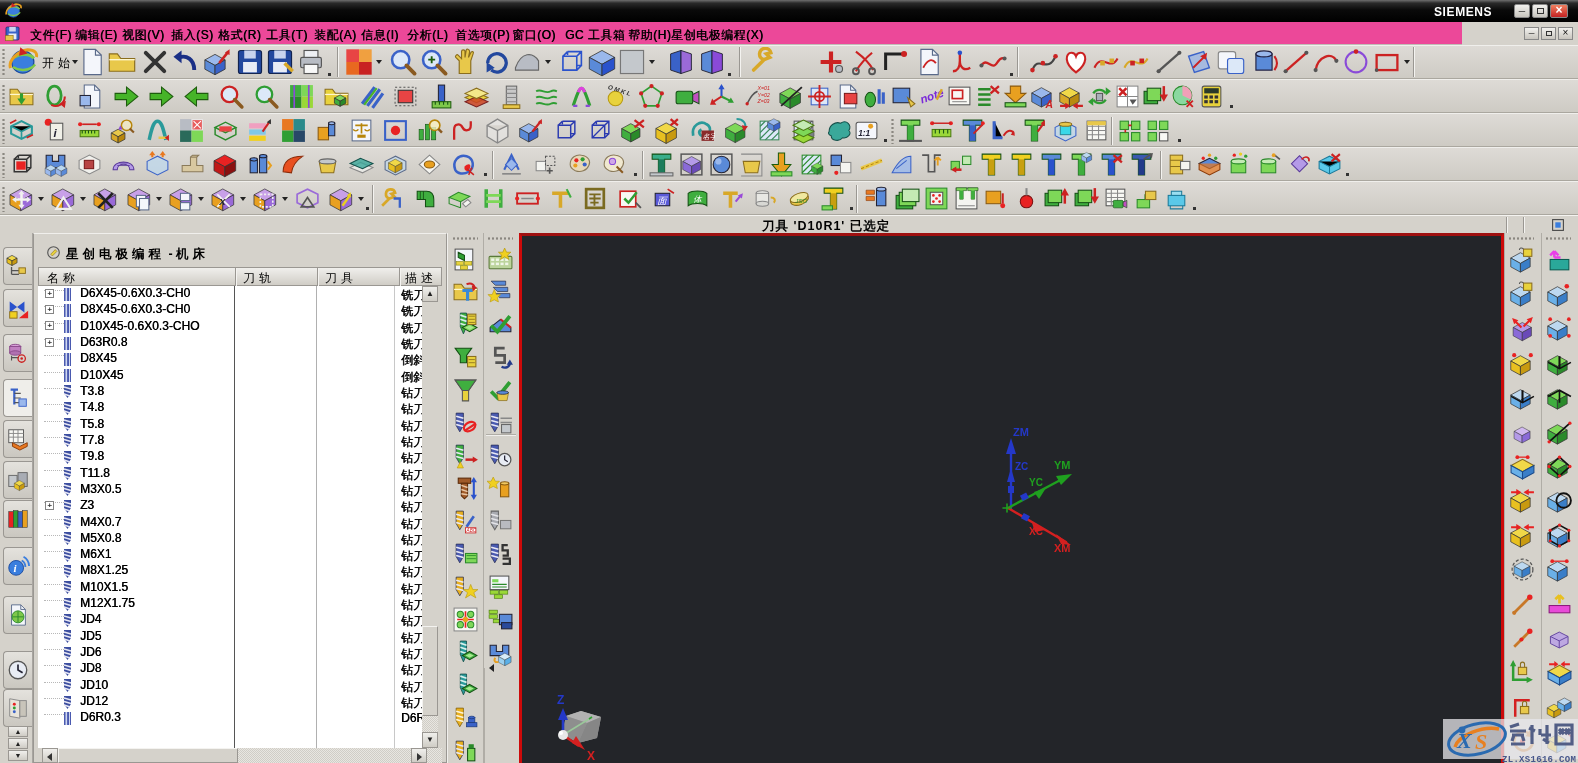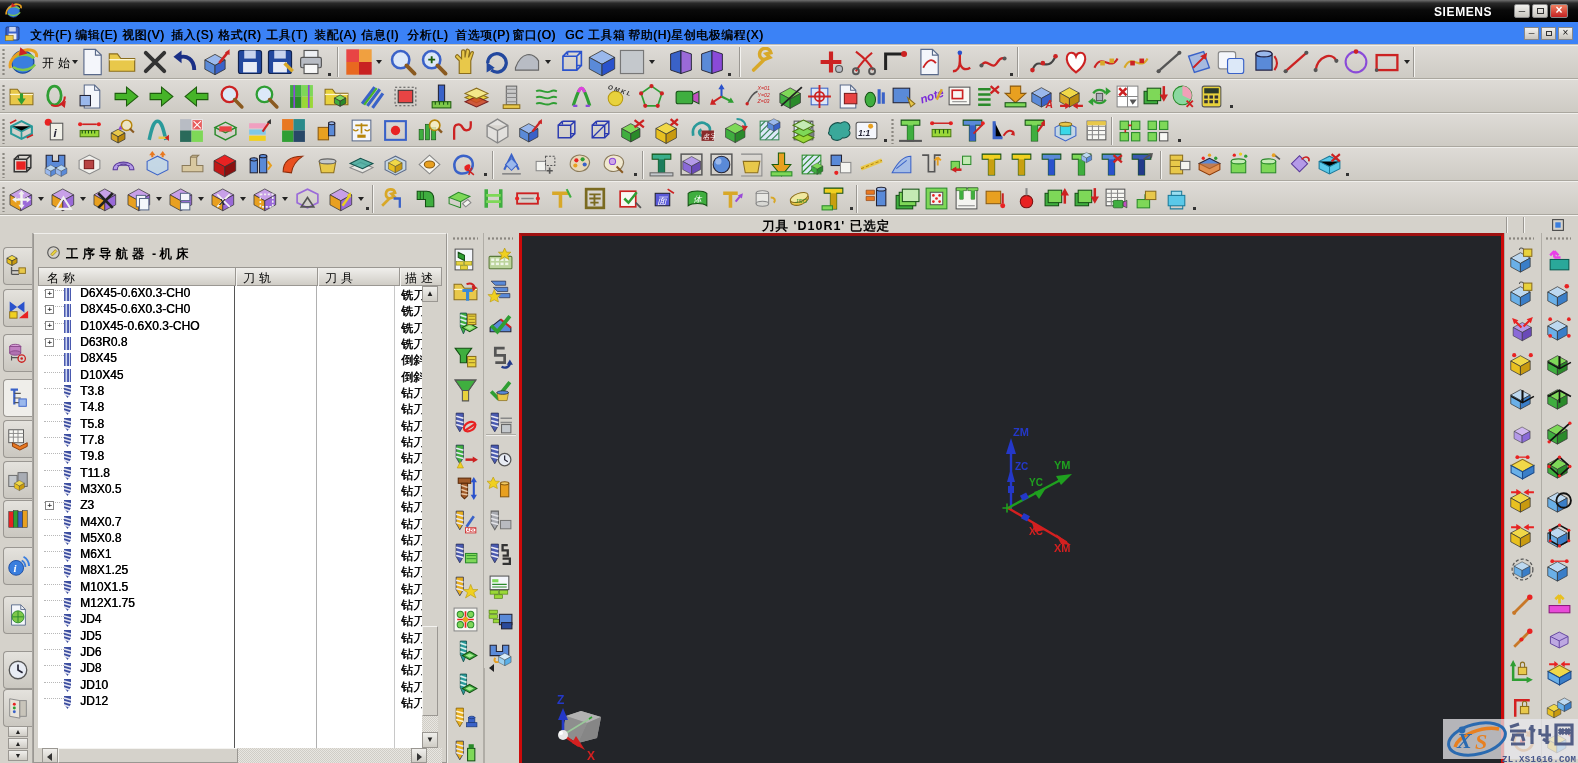--- a/index.html
+++ b/index.html
@@ -7,21 +7,21 @@
 i.sep{position:absolute;width:2px;border-left:1px solid #9a9792;border-right:1px solid #f4f3f0}
 i.dd{position:absolute;width:0;height:0;border-left:3.5px solid transparent;border-right:3.5px solid transparent;border-top:4px solid #222}
 i.ddot{position:absolute;width:3px;height:3px;background:#333}
 i.hndl{position:absolute;width:3px;background-image:radial-gradient(circle at 1.5px 2px,#8a8780 1px,transparent 1.3px);background-size:3px 4px}
 i.hhndl{position:absolute;height:3px;background-image:radial-gradient(circle at 2px 1.5px,#8a8780 1px,transparent 1.3px);background-size:4px 3px}
 .titlebar{position:absolute;left:0;top:0;width:1578px;height:22px;background:linear-gradient(#6f6f6f 0%,#2a2a2a 14%,#0a0a0a 45%,#000 100%);color:#fff}
 .titletext{position:absolute;left:26px;top:3px;font-size:13px;font-weight:bold;letter-spacing:0.2px;white-space:nowrap}
 .siemens{position:absolute;left:1434px;top:5px;font-size:12px;font-weight:bold;letter-spacing:0.6px}
 .wbtn{position:absolute;top:4px;width:16px;height:14px;background:linear-gradient(#f2f1ee,#c8c5be);border:1px solid #888;border-radius:2px;font-size:9px;text-align:center;line-height:12px;color:#111;font-weight:bold}
 .wbtn.close{background:linear-gradient(#f08060,#c32222);color:#fff;width:18px}
-.menubar{position:absolute;left:0;top:22px;width:1578px;height:23px;background:#3b82f6;border-bottom:1px solid #c0bdb6}
+.menubar{position:absolute;left:0;top:22px;width:1462px;height:23px;background:#ec4899;border-bottom:1px solid #c0bdb6}
 .menubar span.mi{position:absolute;top:5px;font-size:12px;color:#000;white-space:nowrap;text-shadow:0.5px 0 0 #000}
 .mbtn{position:absolute;top:5px;width:15px;height:13px;background:linear-gradient(#f2f1ee,#c8c5be);border:1px solid #888;font-size:8px;text-align:center;line-height:11px;color:#111}
 .toolrow{position:absolute;left:0;width:1578px;background:linear-gradient(#dedbd6,#cecbc4);border-top:1px solid #f0efec;border-bottom:1px solid #aaa79f}
 .msgbar{position:absolute;left:0;top:215px;width:1578px;height:18px;background:#d5d2cb;border-top:1px solid #f4f3f0}
 .msgtext{position:absolute;left:762px;top:2px;font-size:12.5px;font-weight:bold;color:#000;letter-spacing:1px;white-space:nowrap}
 .cjk{letter-spacing:4px}
 .viewport{position:absolute;left:519px;top:233px;width:985px;height:530px;background:#232529;border-left:3px solid #cc0a0a;border-right:3px solid #cc0a0a;border-top:3px solid #9e1010;border-bottom:none}
 .resbar{position:absolute;left:0;top:233px;width:33px;height:530px;background:#d5d2cb;border-right:1px solid #a8a5a0}
 .rtab{position:absolute;left:3px;width:29px;height:40px;background:linear-gradient(#e4e2dd,#cac7c0);border:1px solid #9a9792;border-right:none;border-radius:4px 0 0 4px}
 .navpanel{position:absolute;left:33px;top:233px;width:414px;height:530px;background:#d5d2cb;border:1px solid #9a9792;border-top:1px solid #f0efec}
@@ -1271,21 +1271,21 @@
       </g>
     </svg></i>
 <span class="sbtn" style="left:8px;top:726px;width:20px;height:11px;line-height:9px;font-size:7px">▲</span>
 <span class="sbtn" style="left:8px;top:738px;width:20px;height:11px;line-height:9px;font-size:7px">▲</span>
 <span class="sbtn" style="left:8px;top:750px;width:20px;height:11px;line-height:9px;font-size:7px">▼</span>
 <div class="navpanel">
     <i class="ic" style="left:12px;top:11px;width:15px;height:15px"><svg width="15" height="15" viewBox="0 0 26 26">
         <circle cx="13" cy="13" r="10" fill="none" stroke="#555" stroke-width="2"></circle>
         <path d="M8,16 L16,8 L19,11 L11,19 Z" fill="#e8d23c" stroke="#8a6d1d"></path>
       </svg></i>
-    <div class="navhead" style="left:32px"><span class="cjk">工序导航器</span> - <span class="cjk">机床</span></div>
+    <div class="navhead" style="left:32px"><span class="cjk">星创电极编程</span> - <span class="cjk">机床</span></div>
     <div class="colhead">
       <b style="left:8px" class="cjk">名称</b>
       <i class="sep" style="left:196px;top:0;height:18px"></i>
       <b style="left:204px" class="cjk">刀轨</b>
       <i class="sep" style="left:278px;top:0;height:18px"></i>
       <b style="left:286px" class="cjk">刀具</b>
       <i class="sep" style="left:360px;top:0;height:18px"></i>
       <b style="left:366px" class="cjk">描述</b>
     </div>
     <div class="treearea">
@@ -1526,20 +1526,30 @@
         <span class="dx cjk2">钻刀</span>
       </div>
       <div class="trow" style="top:408.0px;">
         <span style="position:absolute;left:6px;top:4px;width:26px;border-top:1px dotted #b8b8b8"></span>
         <span style="position:absolute;left:25px;top:1.5px"><svg width="9" height="13" viewBox="0 0 9 13">
             <path d="M1,0 L8,0 L8,8 L4.5,13 L1,8 Z" fill="#3d4fa0"></path>
             <path d="M1,2 L8,4 M1,5.5 L8,7.5 M1,9 L7,11" stroke="#e8e8f4" stroke-width="1.4"></path>
           </svg></span>
         <span class="tx">JD12</span>
         <span class="dx cjk2">钻刀</span>
+      </div>
+      <div class="trow" style="top:424.3px;">
+        <span style="position:absolute;left:6px;top:4px;width:26px;border-top:1px dotted #b8b8b8"></span>
+        <span style="position:absolute;left:25px;top:1.5px"><svg width="9" height="13" viewBox="0 0 9 13">
+            <rect x="1" y="0" width="7" height="13" fill="#4a5ab0"></rect>
+            <rect x="2.5" y="0" width="1.6" height="13" fill="#d0d8f0"></rect>
+            <rect x="6" y="0" width="1" height="13" fill="#d0d8f0"></rect>
+          </svg></span>
+        <span class="tx">D6R0.3</span>
+        <span class="dx">D6R</span>
       </div>
     </div>
     <div class="gridv" style="left:200px;background:#555"></div>
     <div class="gridv" style="left:282px;background:#b0b0b0"></div>
     <div class="gridv" style="left:360px;background:#c8c8c8"></div>
     <div class="vsb">
       <span class="sbtn" style="left:0;top:0">▲</span>
       <span class="thumb" style="left:0;top:340px;width:16px;height:90px"></span>
       <span class="sbtn" style="left:0;top:430px;background:repeating-conic-gradient(#e8e6e1 0% 25%,#d0cdc6 0% 50%) 0 0/2px 2px;border:none"></span>
       <span class="sbtn" style="left:0;top:446px;">▼</span>

